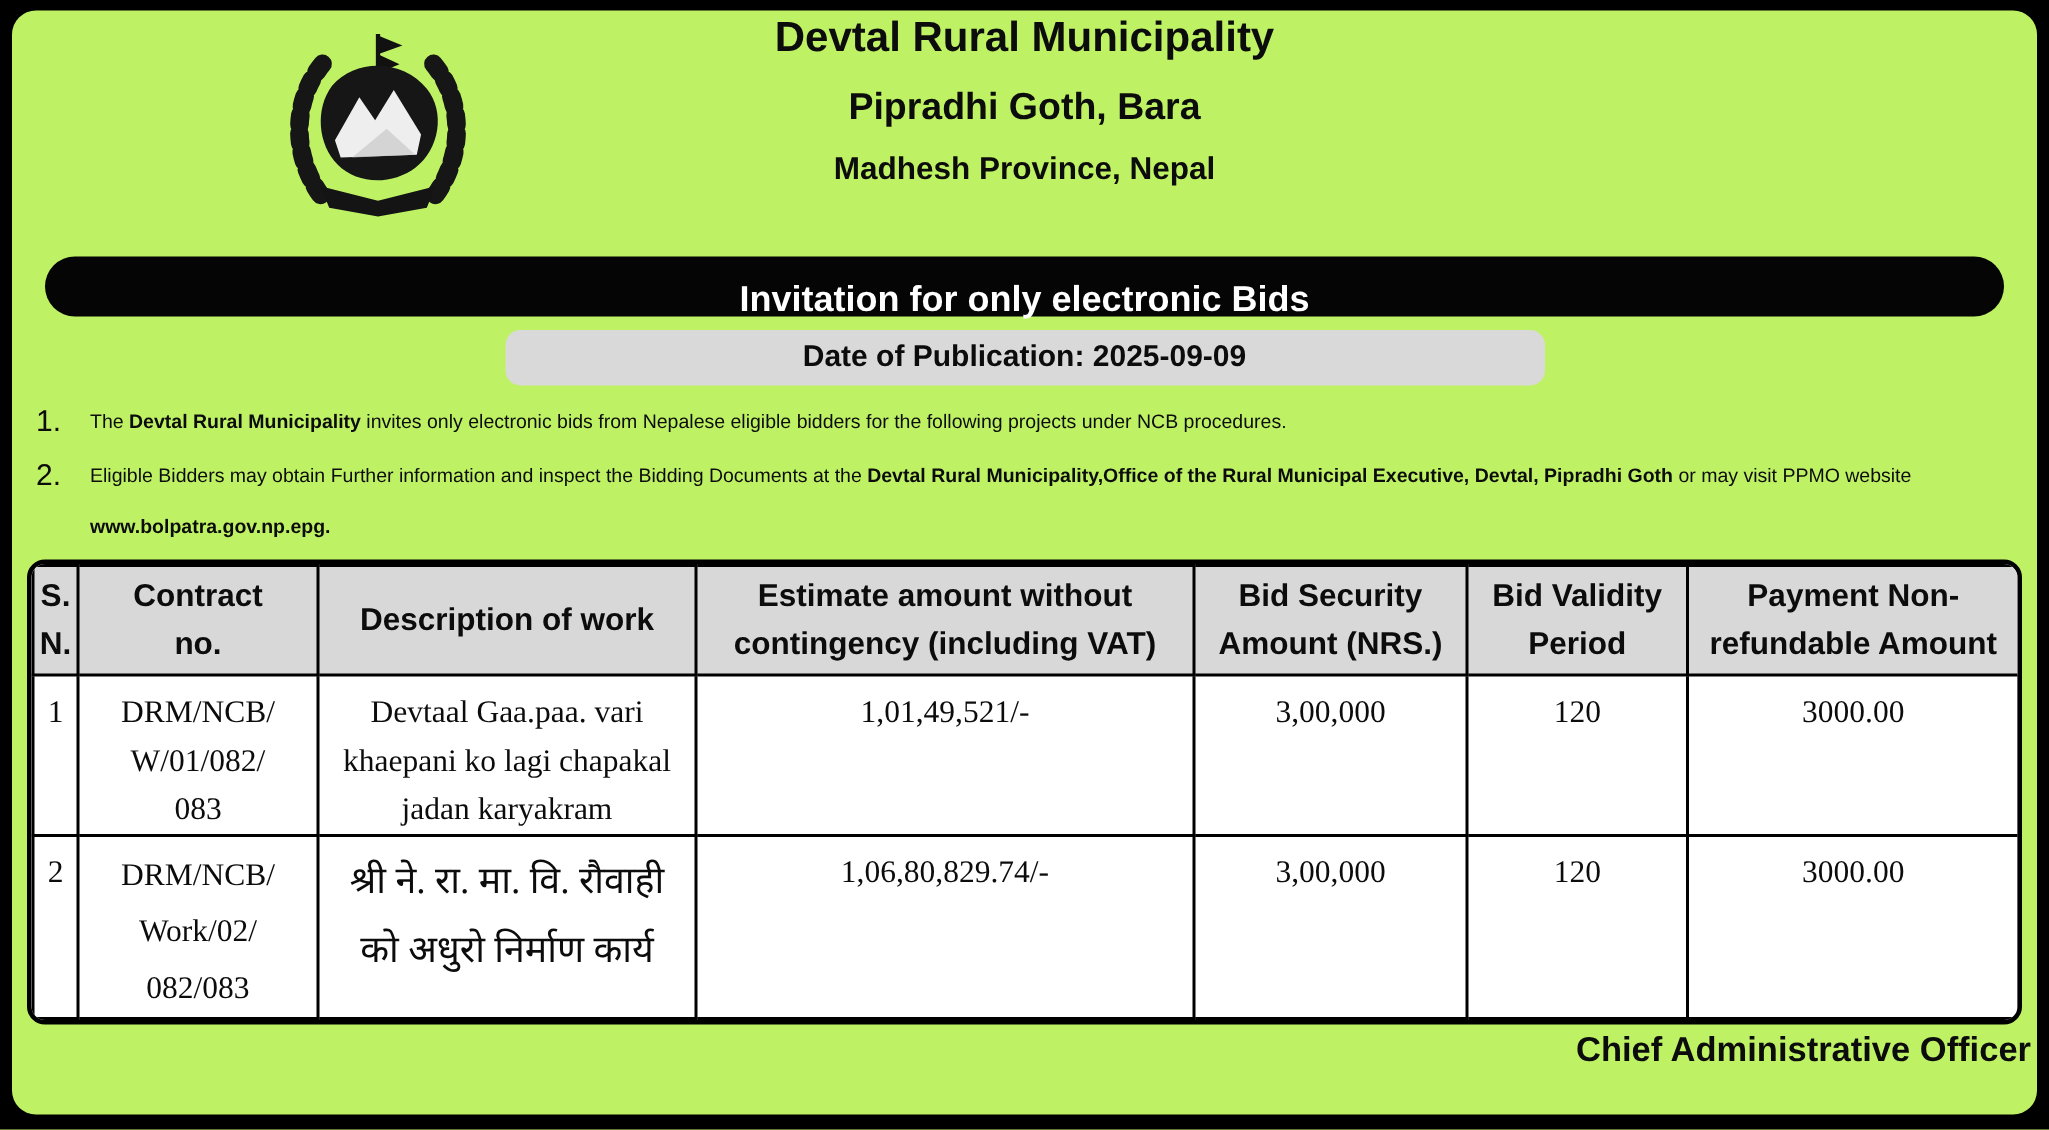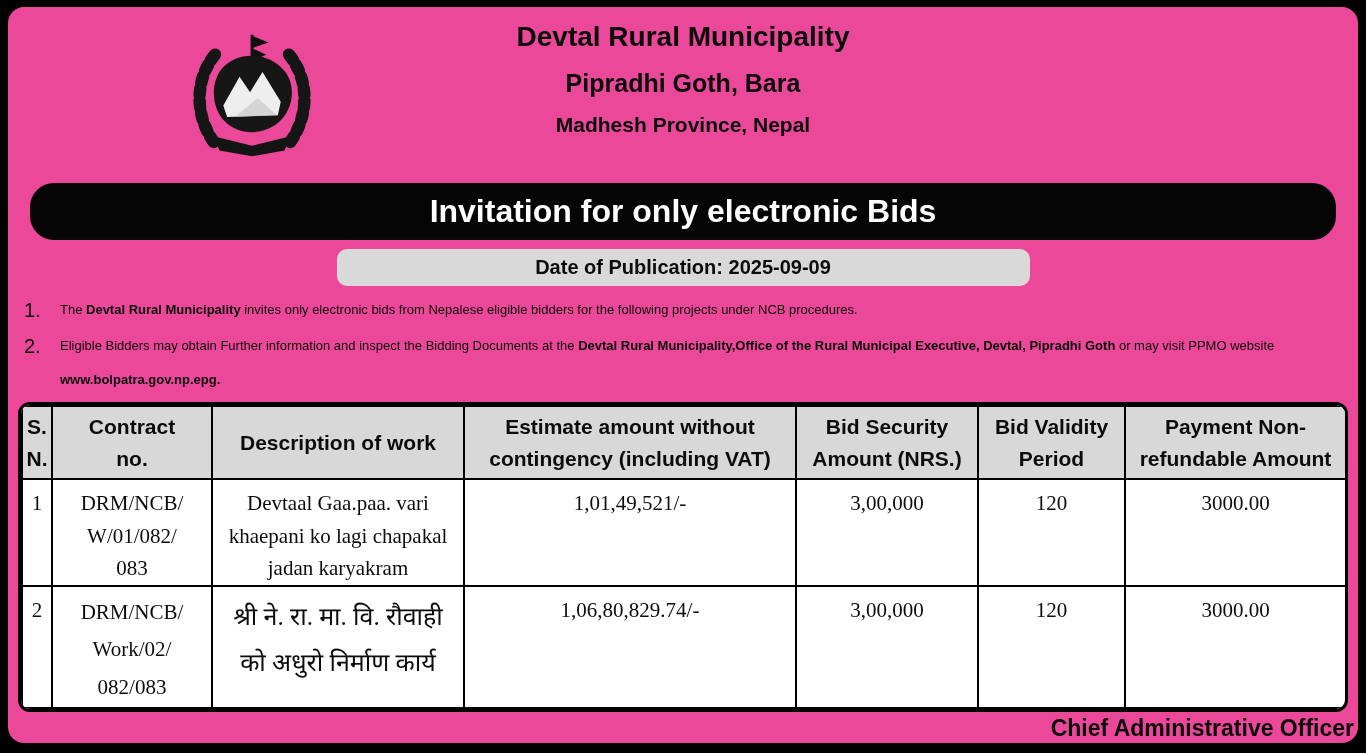--- a/index.html
+++ b/index.html
@@ -2,45 +2,44 @@
 <html><head>
 <meta charset="utf-8">
 <style>
   * { margin: 0; padding: 0; box-sizing: border-box; }
   html, body { width: 1366px; height: 753px; overflow: hidden; }
   body { background: #000; font-family: "Liberation Sans", sans-serif; color: #0c0c0c; }
 
   .page {
     position: absolute;
     top: 7px; left: 8px; right: 8px; bottom: 10px;
-    background: #ec4899;
+    background: #bef264;
     border-radius: 16px;
-    padding-top: 12px;
     overflow: hidden;
   }
 
   
   .letterhead { position: relative; text-align: center; height: 152px; }
   .logo {
     position: absolute; left: 177px; top: 8px;
     width: 134px; height: 138px;
   }
   .org-name   { font-size: 28px; font-weight: bold; padding-top: 2px; }
   .office-name{ font-size: 30px; font-weight: bold; margin-top: 13px; }
   .addr1      { font-size: 25px; font-weight: bold; margin-top: 16px; }
   .addr2      { font-size: 21px; font-weight: bold; margin-top: 15px; }
 
   
   .title-banner {
     margin: 12px 22px 0 22px;
-    height: 57px;
+    height: 40px;
     background: #050505;
     border-radius: 24px;
     color: #fff;
-    font-size: 32px;
+    font-size: 24px;
     font-weight: bold;
     text-align: center;
     line-height: 57px;
   }
   .date-pill {
     width: 693px;
     height: 37px;
     margin: 9px auto 0 auto;
     background: #d9d9d9;
     border-radius: 10px;

